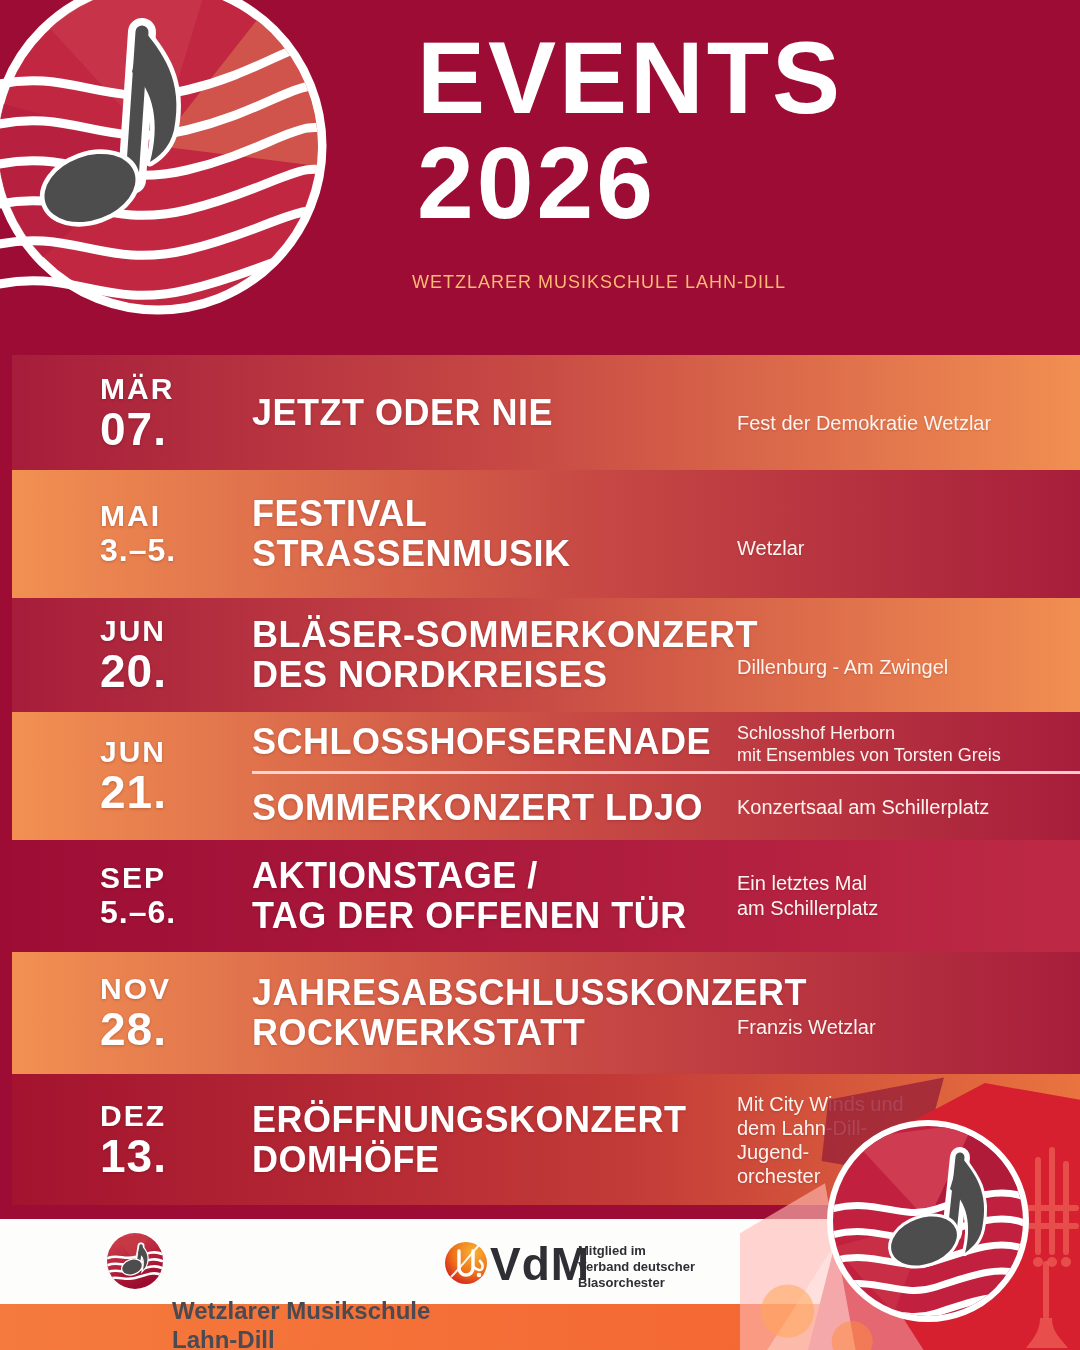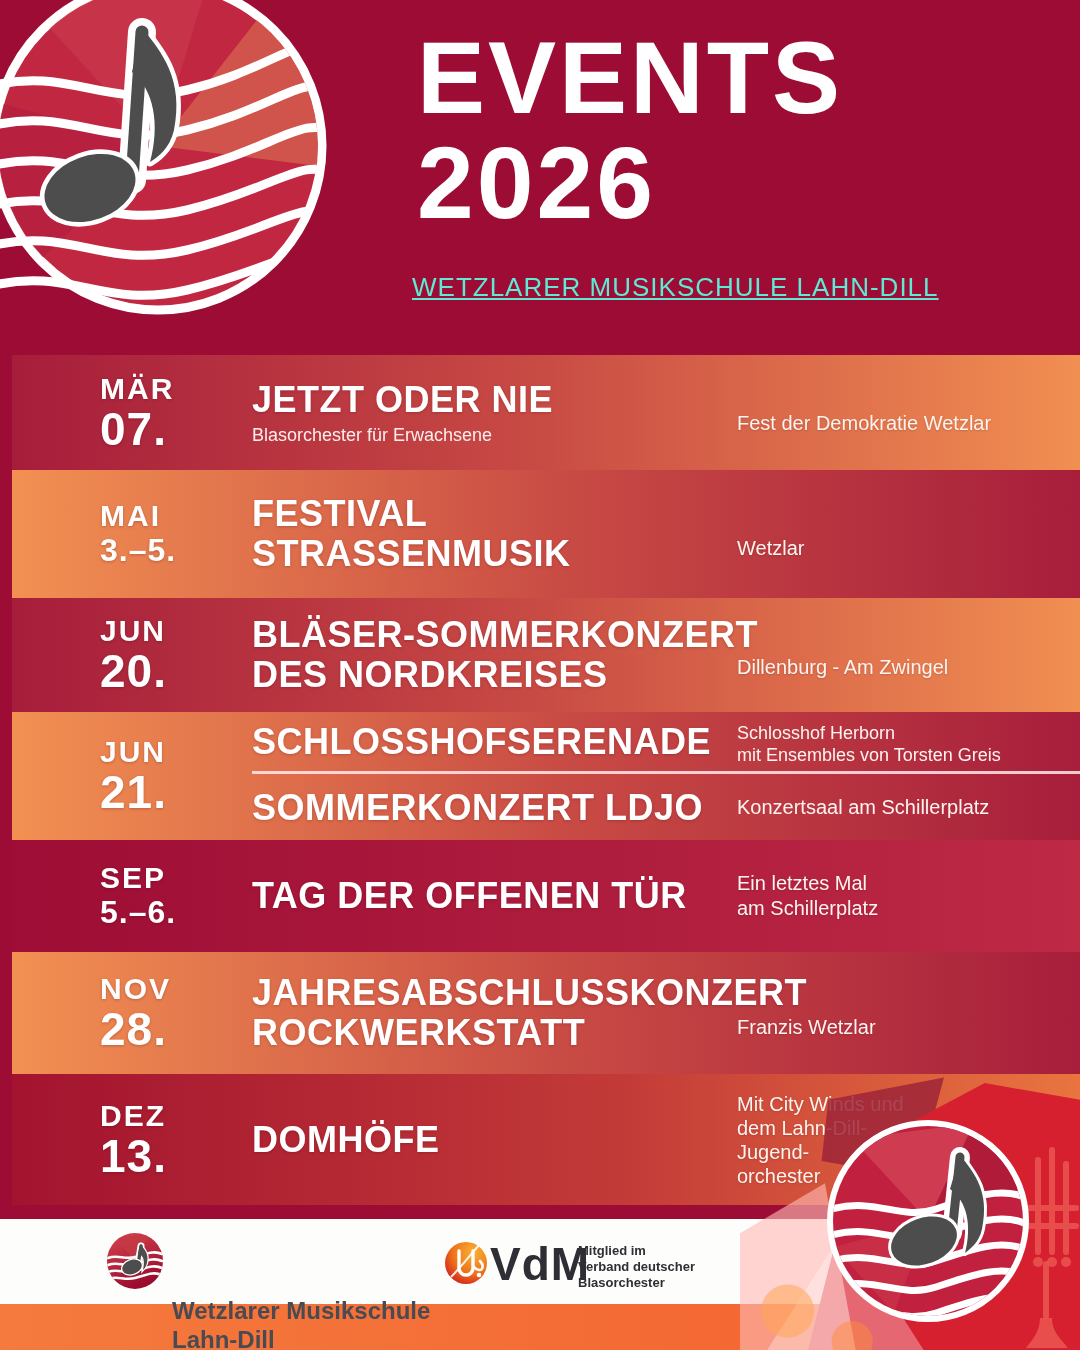--- a/index.html
+++ b/index.html
@@ -8,21 +8,21 @@
     background:#9C0C34;overflow:hidden;
     font-family:"Liberation Sans",sans-serif;color:#fff;
   }
   
   .header-title{
     position:absolute;left:417px;top:26px;
     font-size:102px;line-height:105px;font-weight:700;letter-spacing:3px;
   }
   .header-subtitle{
     position:absolute;left:412px;top:272px;
-    font-size:26px;letter-spacing:1px;font-weight:400;color:#5eead4;text-decoration:underline;
+    font-size:18px;letter-spacing:1px;font-weight:400;color:#fdba74;
   }
   
   .row{position:absolute;left:12px;width:1080px;}
   .g-dark-orange{background:linear-gradient(90deg,#A61D3B 0%,#C84A44 48%,#F29052 100%);}
   .g-orange-dark{background:linear-gradient(90deg,#F29052 0%,#C84A44 52%,#A61D3B 100%);}
   .g-dark-subtle{background:linear-gradient(90deg,#9D0D35 0%,#BE2A45 100%);}
   .g-dark-orange-late{background:linear-gradient(90deg,#A3132F 0%,#C33B38 55%,#EE7B40 100%);padding-left:40px;}
   .col-date{position:absolute;left:88px;top:50%;transform:translateY(-50%);text-shadow:0 1px 3px rgba(60,0,10,.25);}
   .date-month{font-size:30px;line-height:32px;font-weight:700;letter-spacing:2px;}
   .date-day{font-size:46px;line-height:48px;font-weight:700;letter-spacing:1px;}
@@ -107,21 +107,20 @@
     </g>
   </svg>
 
   <div class="row g-dark-orange" style="top:355px;height:115px;">
     <div class="col-date">
       <div class="date-month">MÄR</div>
       <div class="date-day">07.</div>
     </div>
     <div class="col-main">
       <div class="evt-title">JETZT ODER NIE</div>
-      <div class="evt-note">Blasorchester für Erwachsene</div>
     </div>
     <div class="col-loc" style="transform:translateY(calc(-50% + 10px));">
       <div>Fest der Demokratie Wetzlar</div>
     </div>
   </div>
 
   <div class="row g-orange-dark" style="top:470px;height:128px;">
     <div class="col-date">
       <div class="date-month">MAI</div>
       <div class="date-day small">3.–5.</div>
@@ -165,20 +164,21 @@
       <div>Konzertsaal am Schillerplatz</div>
     </div>
   </div>
 
   <div class="row g-dark-subtle" style="top:840px;height:112px;">
     <div class="col-date">
       <div class="date-month">SEP</div>
       <div class="date-day small">5.–6.</div>
     </div>
     <div class="col-main">
+      <div class="evt-title">AKTIONSTAGE /</div>
       <div class="evt-title">TAG DER OFFENEN TÜR</div>
     </div>
     <div class="col-loc">
       <div>Ein letztes Mal</div>
       <div>am Schillerplatz</div>
     </div>
   </div>
 
   <div class="row g-orange-dark" style="top:952px;height:122px;">
     <div class="col-date">
@@ -193,20 +193,21 @@
       <div>Franzis Wetzlar</div>
     </div>
   </div>
 
   <div class="row g-dark-orange-late" style="top:1074px;height:131px;">
     <div class="col-date">
       <div class="date-month">DEZ</div>
       <div class="date-day">13.</div>
     </div>
     <div class="col-main">
+      <div class="evt-title">ERÖFFNUNGSKONZERT</div>
       <div class="evt-title">DOMHÖFE</div>
     </div>
     <div class="col-loc" style="width:180px;line-height:24px;">
       <div>Mit City Winds und</div>
       <div>dem Lahn-Dill-</div>
       <div>Jugend-</div>
       <div>orchester</div>
     </div>
   </div>
 

